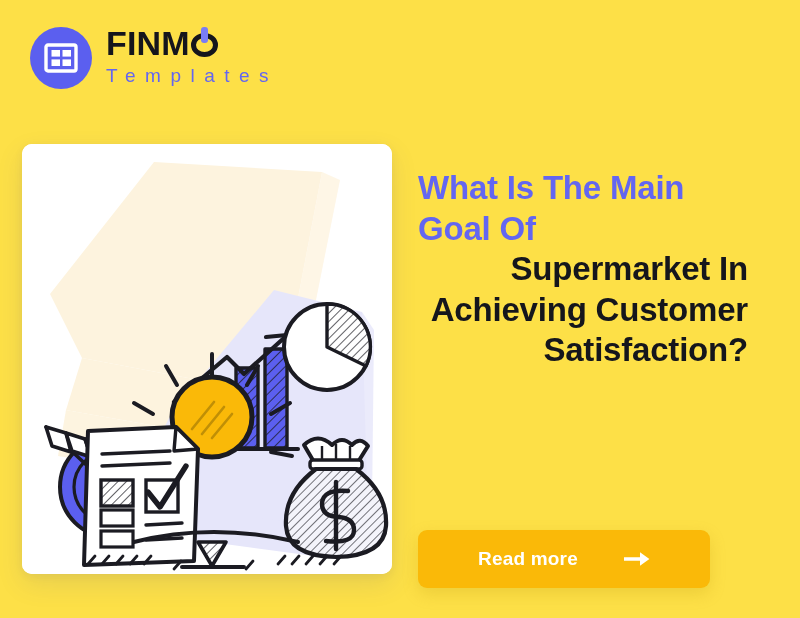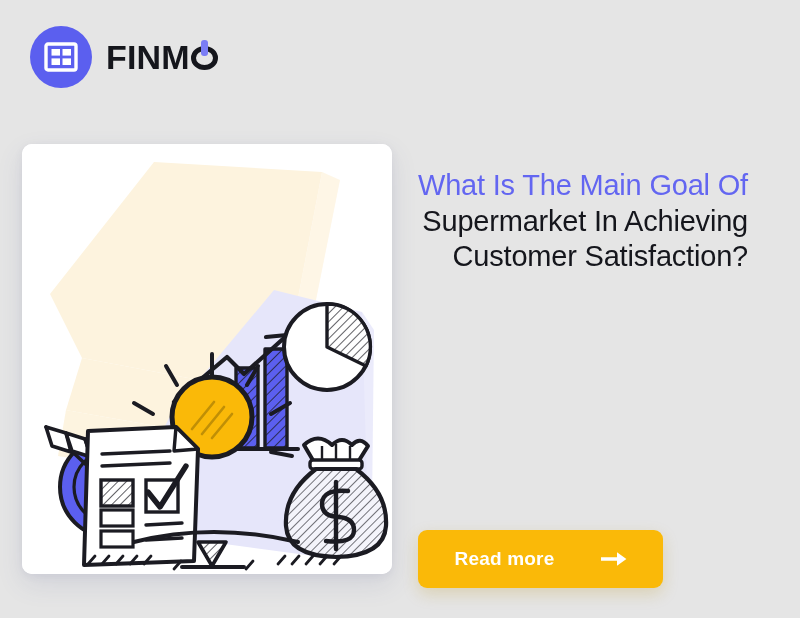--- a/index.html
+++ b/index.html
@@ -9,21 +9,21 @@
     height: 618px;
     background: #ffffff;
     font-family: "Liberation Sans", sans-serif;
     overflow: hidden;
   }
 
   .page {
     position: relative;
     width: 800px;
     height: 618px;
-    background: #e5e5e5;
+    background: #fde047;
   }
 
   
   .brand {
     position: absolute;
     left: 30px;
     top: 26px;
     display: flex;
     align-items: center;
     gap: 14px;
@@ -106,33 +106,33 @@
 
   
   .content {
     position: absolute;
     left: 418px;
     top: 168px;
     width: 330px;
   }
 
   .headline {
-    font-size: 29px;
-    font-weight: normal;
+    font-size: 33px;
+    font-weight: bold;
     line-height: 1.23;
     letter-spacing: -0.2px;
   }
   .headline .accent { color: #6366F1; display: block; }
   .headline .main   { color: #15161C; display: block; text-align: right; }
 
   .cta {
     position: absolute;
     left: 418px;
     top: 530px;
-    width: 245px;
+    width: 292px;
     height: 58px;
     background: #FAB908;
     border: none;
     border-radius: 9px;
     color: #ffffff;
     font-family: "Liberation Sans", sans-serif;
     font-size: 19px;
     font-weight: bold;
     letter-spacing: 0.2px;
     display: flex;
@@ -157,20 +157,21 @@
         <rect x="18.5" y="7" width="8.5" height="6.6" fill="#ffffff"></rect>
         <rect x="7.5" y="16.4" width="8.5" height="6.6" fill="#ffffff"></rect>
         <rect x="18.5" y="16.4" width="8.5" height="6.6" fill="#ffffff"></rect>
       </svg>
     </span>
     <span class="brand-text">
       <span class="brand-word">
         <span>FINM</span>
         <span class="power-o"></span>
       </span>
+      <span class="brand-sub">Templates</span>
     </span>
   </div>
 
   <div class="illus-card">
     <svg viewBox="0 0 370 430" xmlns="http://www.w3.org/2000/svg">
       <defs>
         <pattern id="hatchBlue" width="7" height="7" patternTransform="rotate(45)" patternUnits="userSpaceOnUse">
           <rect width="7" height="7" fill="#5B5FEF"></rect>
           <line x1="0" y1="0" x2="0" y2="7" stroke="#1b1b22" stroke-width="1.5"></line>
         </pattern>

